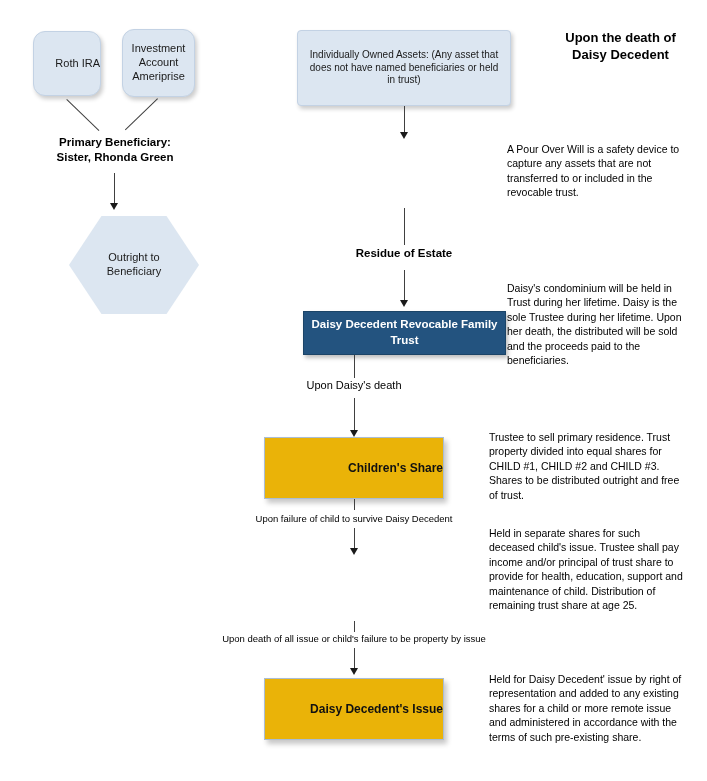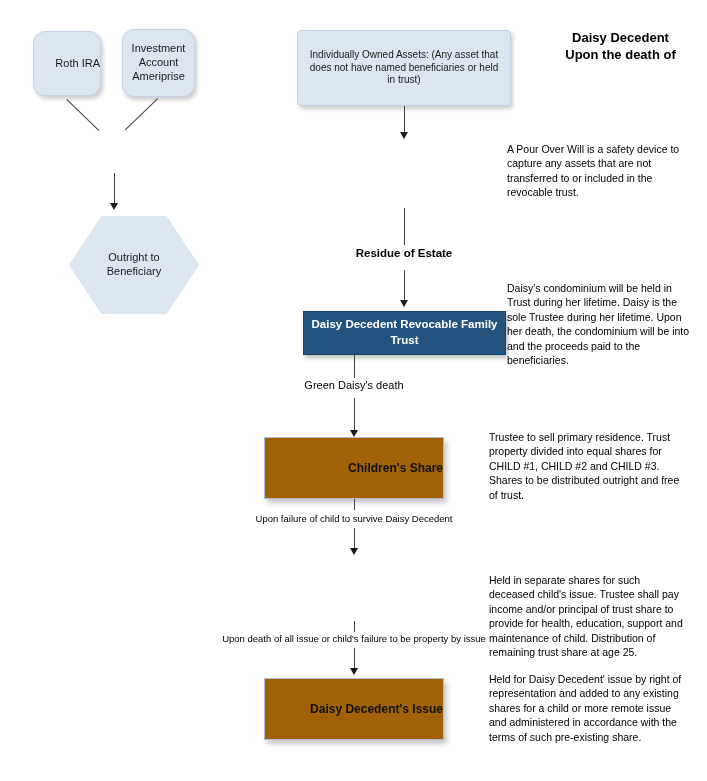--- a/index.html
+++ b/index.html
@@ -119,21 +119,21 @@
     border: 1px solid #1b4467;
     font-size: 11.5px;
     font-weight: bold;
     color: #ffffff;
     line-height: 1.35;
     box-shadow: 2px 3px 4px rgba(0,0,0,0.25);
   }
 
   
   .bluebar {
-    background: #a16207;
+    background: #eab308;
     border: 1px solid #aabdd4;
     font-size: 12px;
     font-weight: bold;
     color: #111111;
     box-shadow: 3px 4px 5px rgba(0,0,0,0.22);
   }
 
   
   .label {
     position: absolute;
@@ -185,35 +185,39 @@
     border-top: 1.3px solid #404040;
     transform-origin: 0 0;
   }
 </style>
 </head>
 <body>
 
 <div id="canvas">
 
   <div class="title" style="left:548px; top:30px; width:145px;">
+    <div>Upon the death of</div>
     <div>Daisy Decedent</div>
-    <div>Upon the death of</div>
   </div>
 
   <div class="node rrect" style="left:33px; top:31px; width:68px; height:65px;">
     <span>Roth IRA</span>
   </div>
 
   <div class="node rrect" style="left:122px; top:29px; width:73px; height:68px; padding:0 5px;">
     <span>Investment Account Ameriprise</span>
   </div>
 
   <div class="diag" style="left:67px; top:99px; width:45px; transform:rotate(44deg);"></div>
   <div class="diag" style="left:158px; top:99px; width:45px; transform:rotate(136deg);"></div>
 
+  <div class="label bold" style="left:30px; top:135px; width:170px; text-align:center; white-space:normal;">
+    <div>Primary Beneficiary:</div>
+    <div>Sister, Rhonda Green</div>
+  </div>
 
   <div class="vline" style="left:114px; top:173px; height:32px;"></div>
   <div class="arrowhead" style="left:110px; top:203px;"></div>
 
   <div class="node hex" style="left:69px; top:216px; width:130px; height:98px; padding:0 16px;">
     <span>Outright to Beneficiary</span>
   </div>
 
   <div class="node infobox" style="left:297px; top:30px; width:214px; height:76px; padding:0 10px;">
     <span>Individually Owned Assets: (Any asset that does not have named beneficiaries or held in trust)</span>
@@ -231,44 +235,44 @@
 
   <div class="vline" style="left:404px; top:270px; height:33px;"></div>
   <div class="arrowhead" style="left:400px; top:300px;"></div>
 
   <div class="node navy" style="left:303px; top:311px; width:203px; height:44px;">
     <div>
       <div>Daisy Decedent Revocable Family Trust</div>
     </div>
   </div>
 
-  <div class="anno" style="left:507px; top:281px; width:186px;">Daisy's condominium will be held in Trust during her lifetime. Daisy is the sole Trustee during her lifetime.  Upon her death, the condominium will be into and the proceeds paid to the beneficiaries.</div>
+  <div class="anno" style="left:507px; top:281px; width:186px;">Daisy's condominium will be held in Trust during her lifetime. Daisy is the sole Trustee during her lifetime.  Upon her death, the distributed will be sold and the proceeds paid to the beneficiaries.</div>
 
   <div class="vline" style="left:354px; top:355px; height:23px;"></div>
 
-  <div class="label" style="left:254px; top:378px; width:200px; text-align:center;">Green Daisy's death</div>
+  <div class="label" style="left:254px; top:378px; width:200px; text-align:center;">Upon Daisy's death</div>
 
   <div class="vline" style="left:354px; top:398px; height:34px;"></div>
   <div class="arrowhead" style="left:350px; top:430px;"></div>
 
   <div class="node bluebar" style="left:264px; top:437px; width:180px; height:62px;">
     <span>Children's Share</span>
   </div>
 
   <div class="anno" style="left:489px; top:430px; width:196px;">Trustee to sell primary residence.  Trust property divided into equal shares for CHILD #1, CHILD #2 and CHILD #3. Shares to be distributed outright and free of trust.</div>
 
   <div class="vline" style="left:354px; top:499px; height:11px;"></div>
 
   <div class="label small" style="left:204px; top:513px; width:300px; text-align:center;">Upon failure of child to survive Daisy Decedent</div>
 
   <div class="vline" style="left:354px; top:528px; height:22px;"></div>
   <div class="arrowhead" style="left:350px; top:548px;"></div>
 
 
-  <div class="anno" style="left:489px; top:573px; width:196px;">Held in separate shares for such deceased child's issue.  Trustee shall pay income and/or principal of trust share to provide for health, education, support and maintenance of child.  Distribution of remaining trust share at age 25.</div>
+  <div class="anno" style="left:489px; top:526px; width:196px;">Held in separate shares for such deceased child's issue.  Trustee shall pay income and/or principal of trust share to provide for health, education, support and maintenance of child.  Distribution of remaining trust share at age 25.</div>
 
   <div class="vline" style="left:354px; top:621px; height:11px;"></div>
 
   <div class="label small" style="left:174px; top:633px; width:360px; text-align:center;">Upon death of all issue or child's failure to be property by issue</div>
 
   <div class="vline" style="left:354px; top:648px; height:22px;"></div>
   <div class="arrowhead" style="left:350px; top:668px;"></div>
 
   <div class="node bluebar" style="left:264px; top:678px; width:180px; height:62px;">
     <span>Daisy Decedent's Issue</span>

